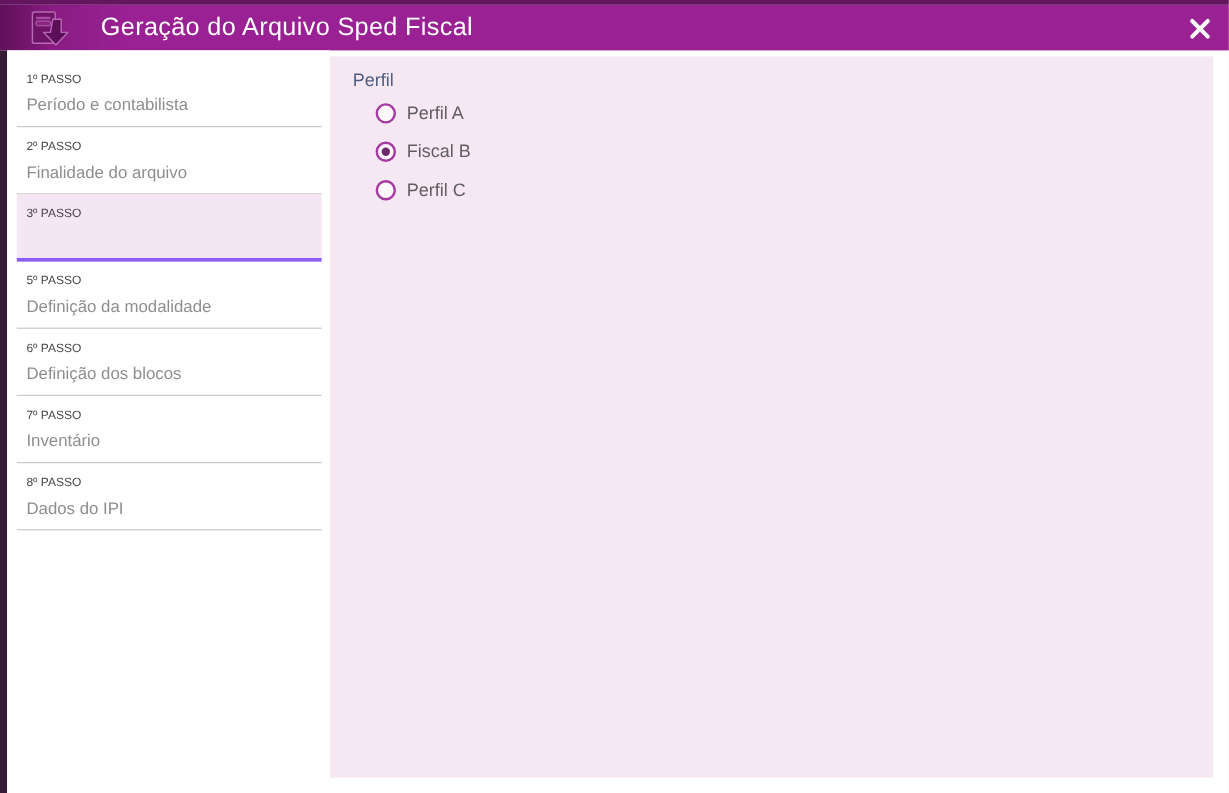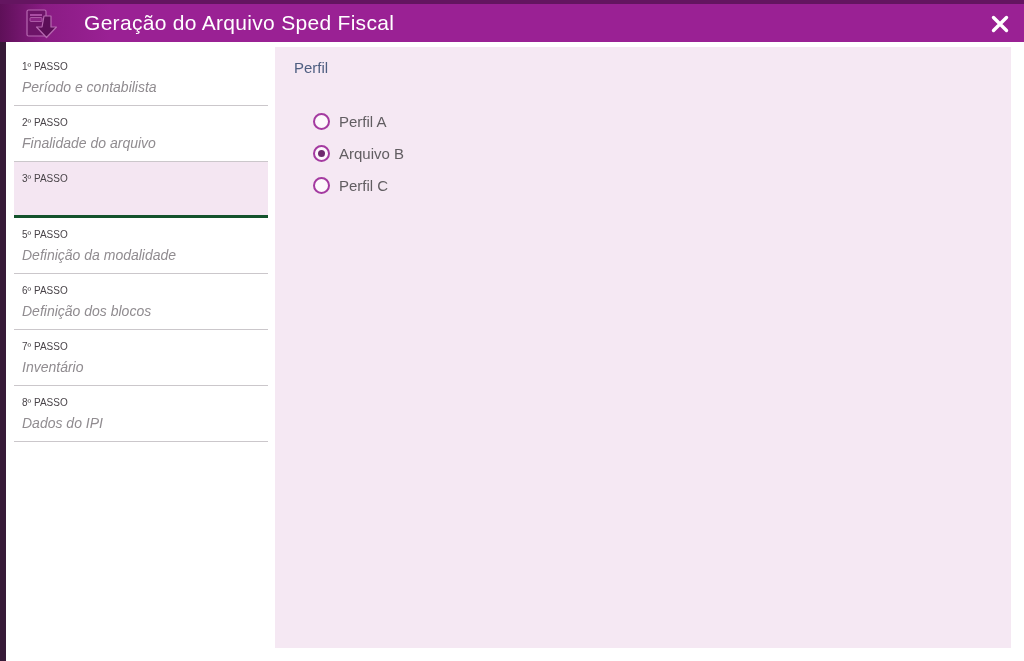--- a/index.html
+++ b/index.html
@@ -58,47 +58,46 @@
   }
   .step {
     height:56px;
     box-sizing:border-box;
     padding:7px 8px 0 8px;
     border-bottom:1px solid #cbc7cb;
     cursor:pointer;
   }
   .step.active {
     background:#f4e6f2;
-    border-bottom:3px solid #14532d;
+    border-bottom:3px solid #8b5cf6;
   }
   .step-title {
     font-size:10px;
     line-height:20px;
     color:#494449;
   }
   .step-sub {
     font-size:14px;
     line-height:20px;
     color:#908c90;
-    font-style:italic;
   }
 
   
   .panel {
     position:absolute; left:275px; top:47px;
     width:736px; height:601px;
     background:#f5e8f3;
   }
   .group-label {
     position:absolute; left:19px; top:12px;
     font-size:15px;
     color:#4e5e80;
   }
   .radios {
-    position:absolute; left:38px; top:37px;margin-top:27px;
+    position:absolute; left:38px; top:37px;
   }
   .radio-row {
     display:flex; align-items:center;
     height:20px;
     margin-bottom:12px;
     cursor:pointer;
   }
   .radio-circle {
     width:13px; height:13px;
     border:2px solid #a43aa0;
@@ -189,21 +188,21 @@
 
   <div class="radios">
 
     <div class="radio-row">
       <span class="radio-circle"></span>
       <span class="radio-label">Perfil A</span>
     </div>
 
     <div class="radio-row selected">
       <span class="radio-circle"></span>
-      <span class="radio-label">Arquivo B</span>
+      <span class="radio-label">Fiscal B</span>
     </div>
 
     <div class="radio-row">
       <span class="radio-circle"></span>
       <span class="radio-label">Perfil C</span>
     </div>
 
   </div>
 </div>
 

